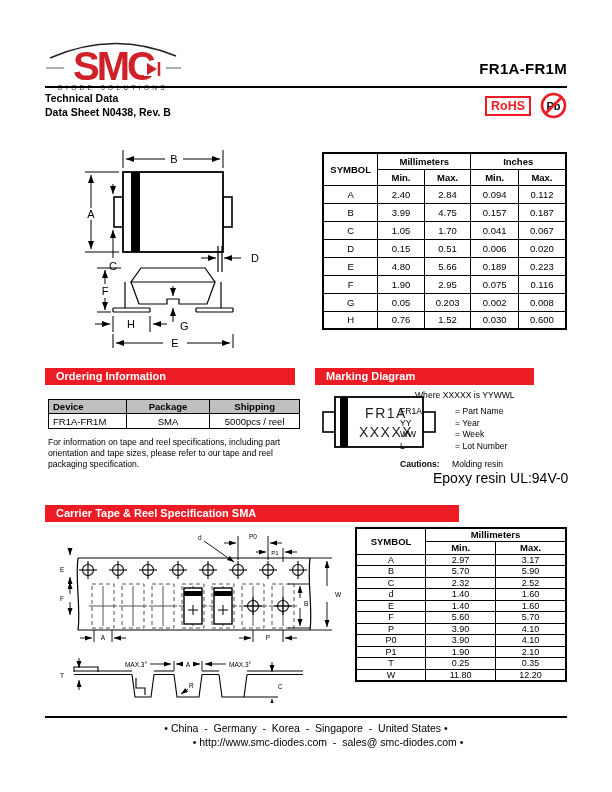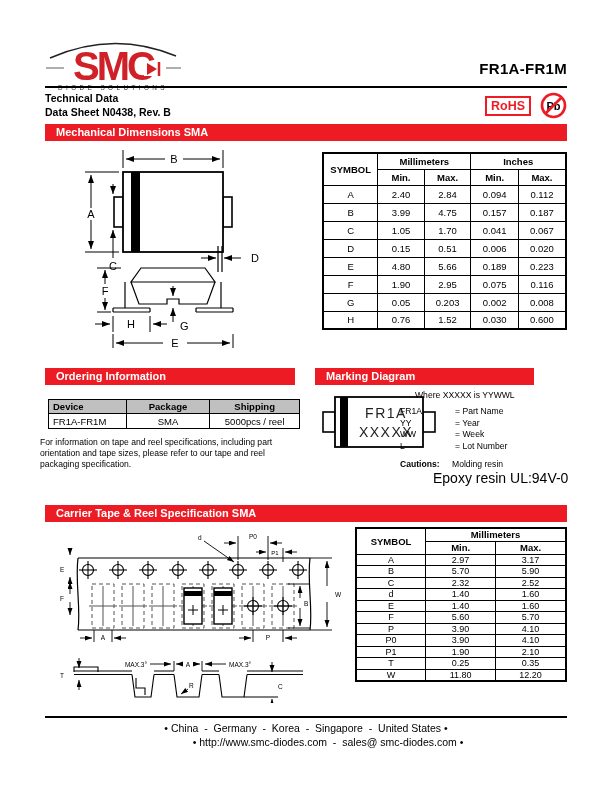--- a/index.html
+++ b/index.html
@@ -15,40 +15,40 @@
   .top-rule { position:absolute; left:45px; width:522px; top:86px; height:2px; background:#000; }
   .doc-info { position:absolute; left:45px; top:92px; font-size:10.5px; font-weight:bold; line-height:13.5px; }
   .badges { position:absolute; right:45px; top:92px; display:flex; align-items:center; gap:9px; }
   .rohs { border:2px solid #ED1C24; color:#ED1C24; font-weight:bold; font-size:12.5px; height:20px; line-height:16px; padding:0 4px; }
 
   
   .banner { position:absolute; background:#ED1C24; color:#fff; font-weight:bold; font-size:11px; height:17px; line-height:17px; padding-left:11px; }
   #banner-mech   { left:45px; top:124px; width:522px; }
   #banner-order  { left:45px; top:368px; width:250px; }
   #banner-mark   { left:315px; top:368px; width:219px; }
-  #banner-carrier{ left:45px; top:505px; width:522px; }
+  #banner-carrier{ left:45px; top:505px; width:414px; }
 
   
   table { border-collapse:collapse; text-align:center; }
   .dim-table { border:2px solid #000; width:100%; }
   .dim-table th, .dim-table td { border:1px solid #000; }
   #mech-table { position:absolute; left:322px; top:152px; width:245px; }
   #mech-table th { font-size:9.5px; font-weight:bold; height:16px; }
   #mech-table td { font-size:9.5px; height:18px; }
   #carrier-table { position:absolute; left:355px; top:527px; width:212px; }
   #carrier-table th { font-size:9.5px; font-weight:bold; height:13px; }
   #carrier-table td { font-size:9px; height:11.5px; }
 
   
   #order-table { position:absolute; left:48px; top:399px; width:252px; border:1.5px solid #000; }
   #order-table th { background:#c0c0c0; border:1px solid #000; font-size:9.5px; height:14px;margin-top:45px; }
   #order-table td { border:1px solid #000; font-size:9.5px; height:15px; }
   #order-table th:first-child, #order-table td:first-child { text-align:left; padding-left:4px; }
 
-  .order-note { position:absolute; left:40px; top:437px; width:262px; font-size:8.6px; line-height:11.2px; }
+  .order-note { position:absolute; left:48px; top:437px; width:262px; font-size:8.6px; line-height:11.2px; }
 
   
   .mark-where { position:absolute; left:415px; top:390px; font-size:8.6px; }
   .mark-legend { position:absolute; left:400px; top:406px; font-size:8.6px; line-height:11.5px; }
   .mlrow { display:flex; }
   .mlterm { width:55px; }
   .cautions { position:absolute; left:400px; top:459px; font-size:8.6px; }
   .cau-label { font-weight:bold; display:inline-block; width:52px; }
   .cautions-line2 { position:absolute; left:433px; top:470px; font-size:14px; }
 
@@ -86,21 +86,20 @@
 
   <div class="badges">
     <div class="rohs">RoHS</div>
     <svg width="27" height="27" viewBox="0 0 27 27">
       <circle cx="13.5" cy="13.5" r="11.5" stroke="#ED1C24" stroke-width="2.6" fill="none"></circle>
       <text x="13.5" y="17.5" text-anchor="middle" font-size="11" font-weight="bold" fill="#000">Pb</text>
       <line x1="21.5" y1="5.5" x2="5.5" y2="21.5" stroke="#ED1C24" stroke-width="2.6"></line>
     </svg>
   </div>
 
-  <div class="banner" id="banner-mech">Mechanical Dimensions SMA</div>
   <div class="banner" id="banner-order">Ordering Information</div>
   <div class="banner" id="banner-mark">Marking Diagram</div>
   <div class="banner" id="banner-carrier">Carrier Tape &amp; Reel Specification SMA</div>
 
   <svg class="abs" style="left:55px;top:146px" width="265" height="212" viewBox="0 0 265 212">
     <defs>
       <marker id="ar1" markerWidth="9" markerHeight="8" refX="8" refY="3" orient="auto" markerUnits="userSpaceOnUse">
         <path d="M0,0 L8,3 L0,6 Z" fill="#000"></path>
       </marker>
     </defs>

